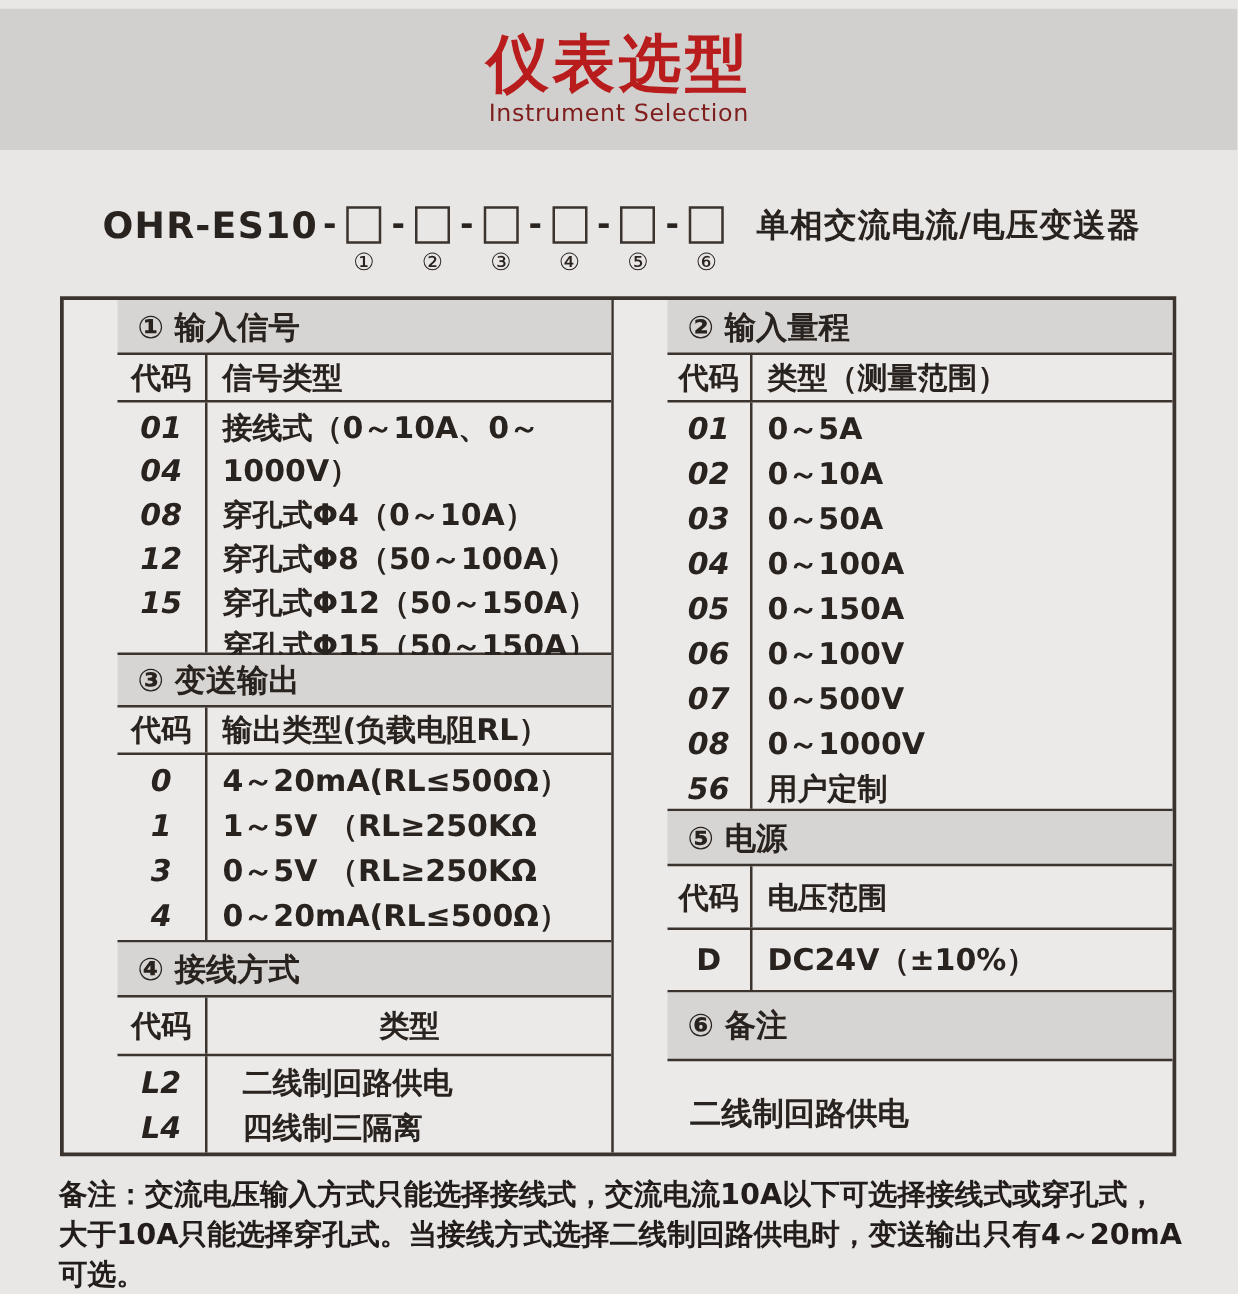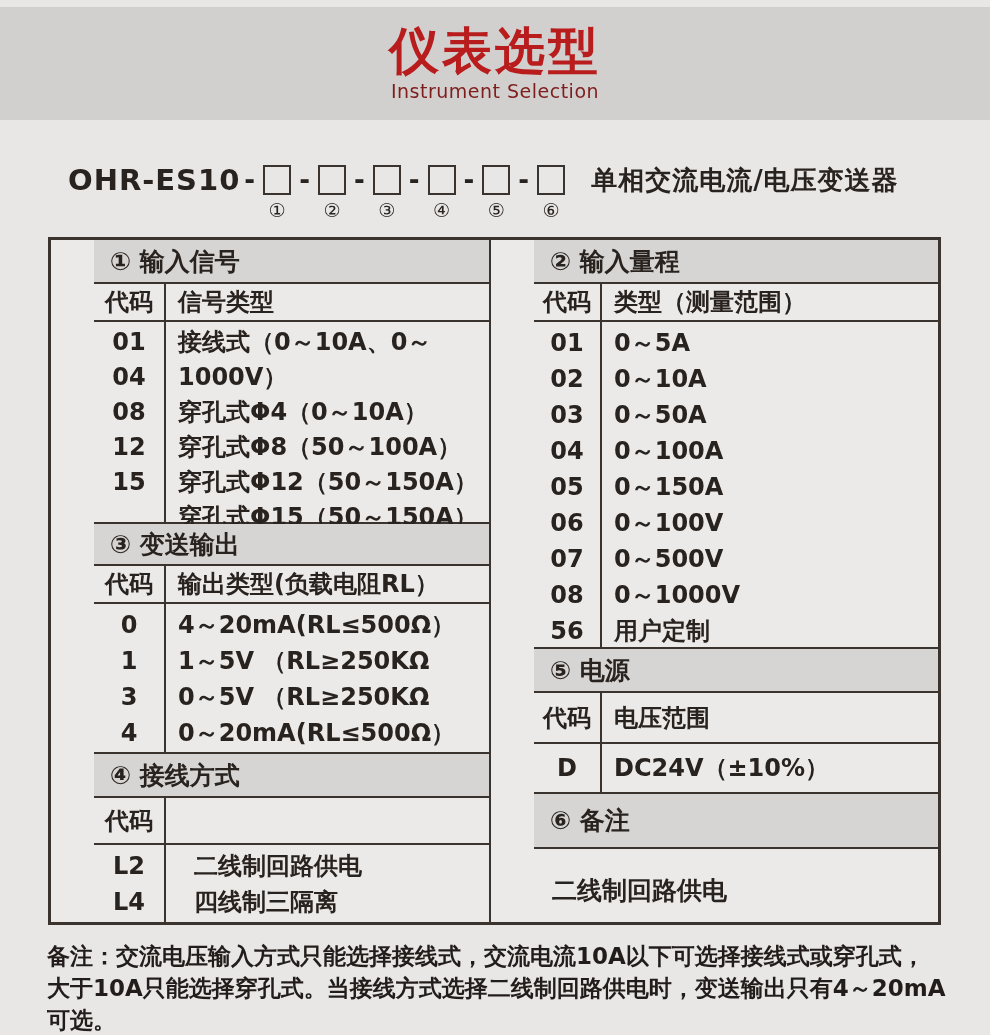--- a/index.html
+++ b/index.html
@@ -15,21 +15,21 @@
   }
   .banner .title{
     margin:0;padding-top:18px;font-size:50px;font-weight:bold;
     letter-spacing:3px;color:#b91c1c;line-height:1.05;
   }
   .banner .subtitle{
     font-size:19px;color:#7f1d1d;letter-spacing:0.5px;margin-top:2px;font-weight:normal;
   }
   
   .model-line{
-    position:absolute;left:68px;top:164px;height:32px;
+    position:absolute;left:82px;top:164px;height:32px;
     display:flex;align-items:center;white-space:nowrap;
   }
   .model-prefix{font-size:29px;font-weight:bold;letter-spacing:1px;}
   .dash{font-size:26px;font-weight:bold;margin:0 4px;}
   .slot{position:relative;width:24px;height:26px;border:2px solid #3a332e;margin:0 4px;flex-shrink:0;}
   .circ{
     position:absolute;top:32px;left:50%;transform:translateX(-50%);
     font-size:19px;font-weight:normal;color:#29231f;
   }
   .model-suffix{font-size:26px;font-weight:bold;margin-left:22px;letter-spacing:1px;}
@@ -57,21 +57,21 @@
   .col-right .code-col{width:68px;}
   .type-col{
     flex:1;display:flex;align-items:center;padding-left:12px;
     font-weight:bold;font-size:24px;box-sizing:border-box;min-width:0;
   }
   .type-col.center{justify-content:center;padding-left:0;}
   
   .row.data .code-col,.row.data .type-col{
     display:block;white-space:pre-line;padding-top:3px;
   }
-  .row.data .code-col{text-align:center;}
+  .row.data .code-col{text-align:center;font-style:italic;}
   .lh35 .code-col,.lh35 .type-col{line-height:35px;}
   .lh36 .code-col,.lh36 .type-col{line-height:36px;}
   .indent .type-col{padding-left:28px;}
   
   .h44{height:44px;}.h45{height:55px;}.h38{height:38px;}.h42{height:42px;}
   .h47{height:47px;}.h50{height:50px;}.h51{height:51px;}
   .h77{height:77px;}.h83{height:83px;}.h150{height:150px;}
   .h202{height:202px;}.h327{height:327px;}
   .remark-cell{
     display:flex;align-items:center;padding-left:18px;
@@ -155,20 +155,21 @@
 4</div>
       <div class="type-col">4～20mA(RL≤500Ω）
 1～5V （RL≥250KΩ
 0～5V （RL≥250KΩ
 0～20mA(RL≤500Ω）</div>
     </div>
 
     <div class="sec-h h44">④ 接线方式</div>
     <div class="row h47">
       <div class="code-col">代码</div>
+      <div class="type-col center">类型</div>
     </div>
     <div class="row data lh36 indent h77 last">
       <div class="code-col">L2
 L4</div>
       <div class="type-col">二线制回路供电
 四线制三隔离</div>
     </div>
 
   </div>
 

